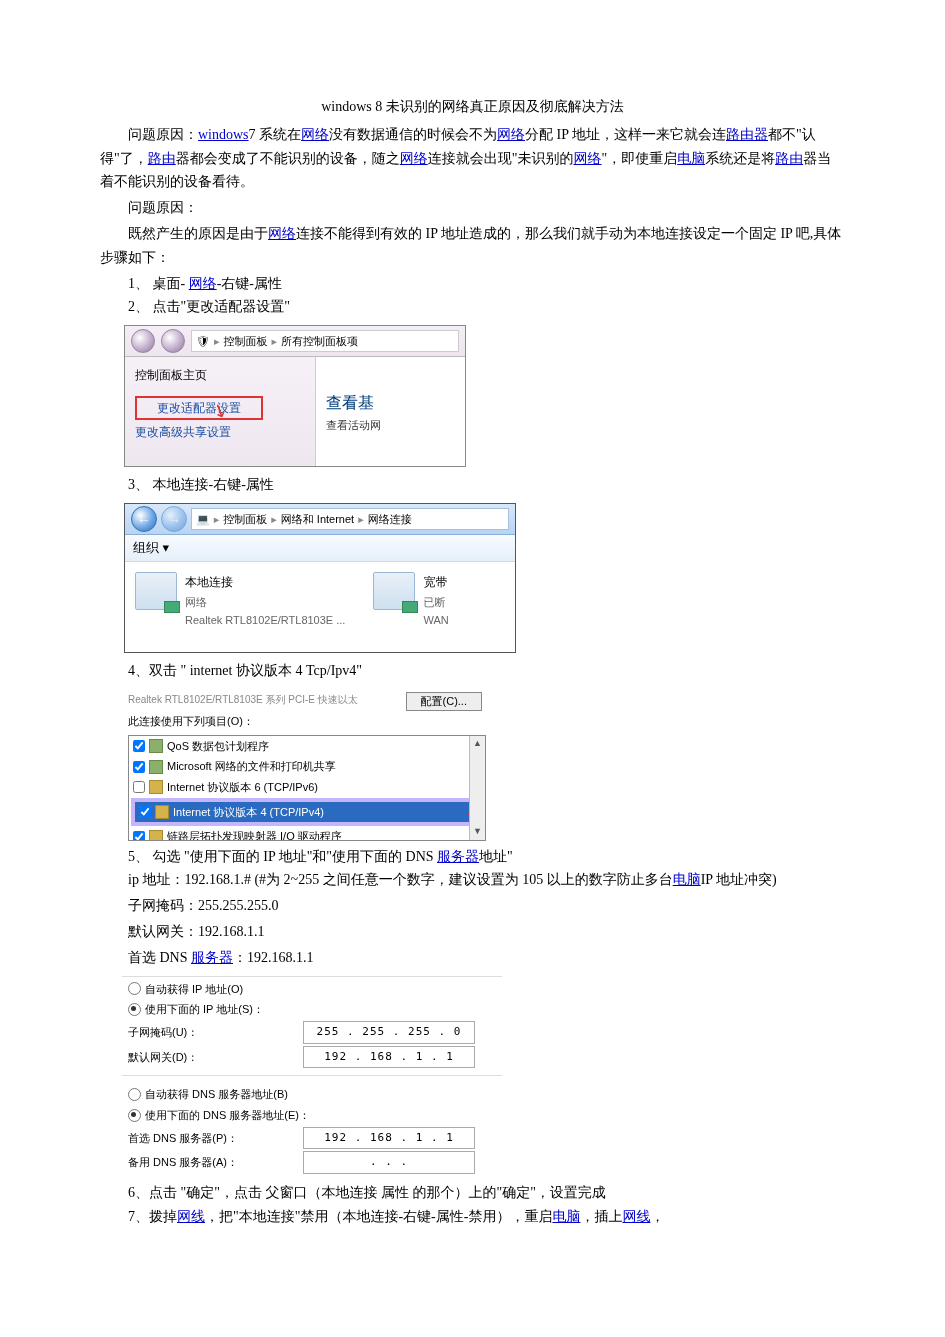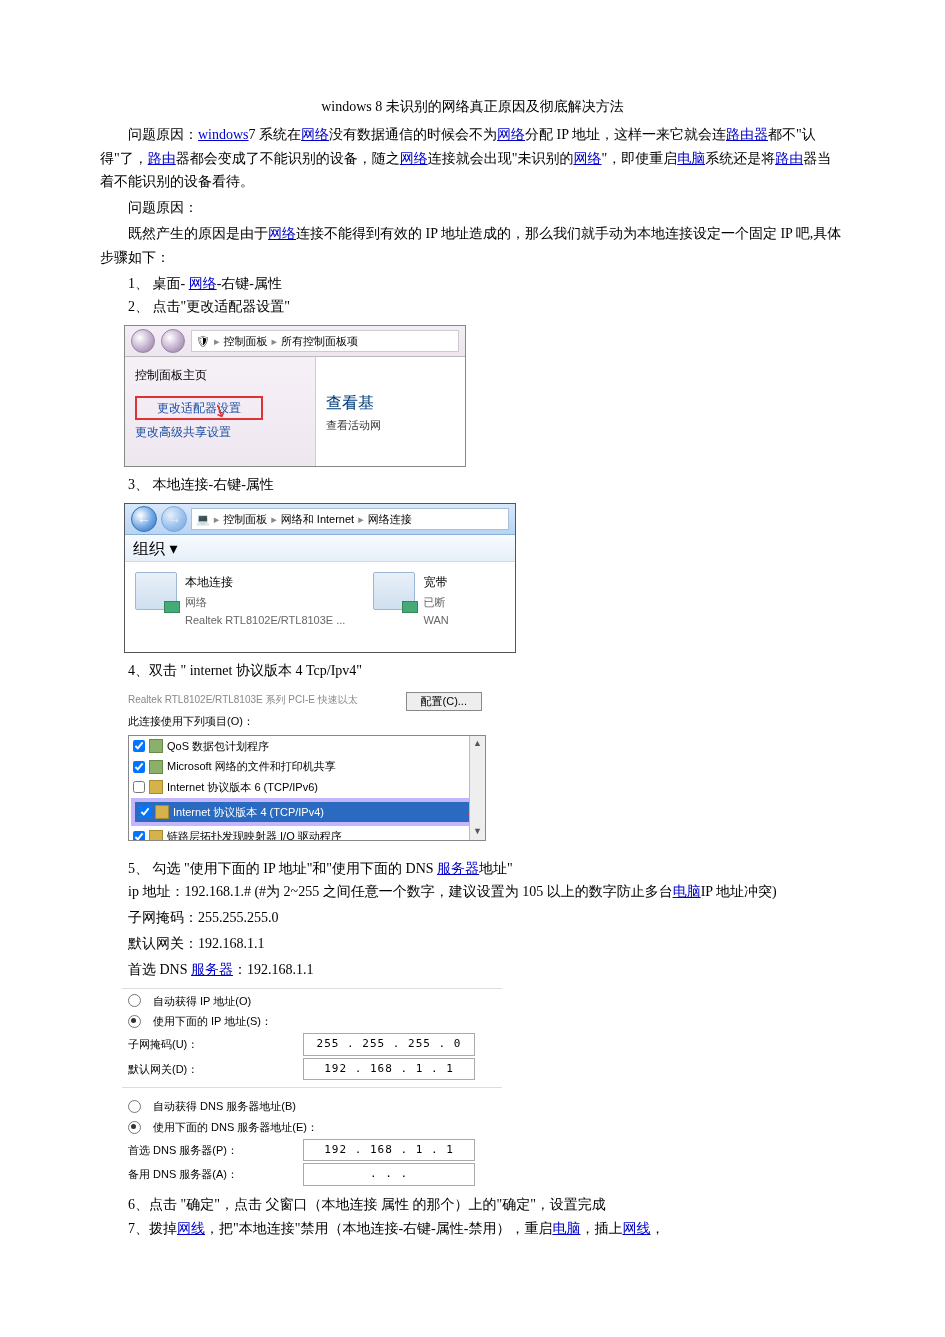--- a/index.html
+++ b/index.html
@@ -110,21 +110,21 @@
     display:flex;align-items:center;justify-content:center;
     color:#fff;font-size:14px;
   }
   .sc2-path {
     flex: 1; height: 20px; background: #fff; border: 1px solid #a8bfd8;
     display: flex; align-items: center; padding: 0 4px; gap: 4px; font-size: 11px;
   }
   .sc2-toolbar {
     height: 26px; background: linear-gradient(#f7fbff,#e6eff9);
     border-bottom: 1px solid #cddced;
-    display: flex; align-items: center; padding: 0 8px; font-size: 16px;
+    display: flex; align-items: center; padding: 0 8px; font-size: 13px;
   }
   .sc2-body {
     background: #fff; padding: 10px; display: flex; gap: 28px; min-height: 70px;
   }
   .nic {
     display: flex; gap: 8px;
   }
   .nic-icon {
     width: 40px; height: 36px;
     background: linear-gradient(#e8f0f8,#cfe0f0);
@@ -133,21 +133,21 @@
   }
   .nic-icon::after{
     content:""; position:absolute; right:-4px; bottom:-4px;
     width:14px;height:10px;background:#4a7; border:1px solid #385;
   }
   .nic .t1 { font-size: 12px; }
   .nic .t2 { font-size: 11px; color: #666; }
   .nic .t3 { font-size: 11px; color: #666; }
   
   .sc3 {
-    margin: 6px 0 16px 2em;
+    margin: 6px 0 4px 2em;
     width: 370px;
     font-family: "SimSun", sans-serif;
     font-size: 11px;
   }
   .sc3-top {
     color: #888; font-size: 10px; padding: 2px 6px;
   }
   .sc3-label { padding: 2px 6px; }
   .sc3-cfg {
     float: right; margin: -18px 10px 0 0;
@@ -178,21 +178,21 @@
   .ico.y{background:#d6b34a;border-color:#a88a33;}
   
   .sc4 {
     margin: 6px 0 6px 2em;
     width: 380px;
     font-family: "SimSun", sans-serif;
     font-size: 11px;
     border-top: 1px solid #ddd;
     padding-top: 2px;
   }
-  .sc4 .radio-row { padding: 1px 6px; display:flex; align-items:center; gap:12px; }
+  .sc4 .radio-row { padding: 1px 6px; display:flex; align-items:center; gap:4px; }
   .sc4 .radio {
     width:11px;height:11px;border:1px solid #777;border-radius:50%;display:inline-block;
     position:relative;
   }
   .sc4 .radio.on::after{
     content:"";position:absolute;left:2px;top:2px;width:5px;height:5px;border-radius:50%;background:#333;
   }
   .sc4 .field-row {
     display:flex; padding:1px 6px; align-items:center;
   }

